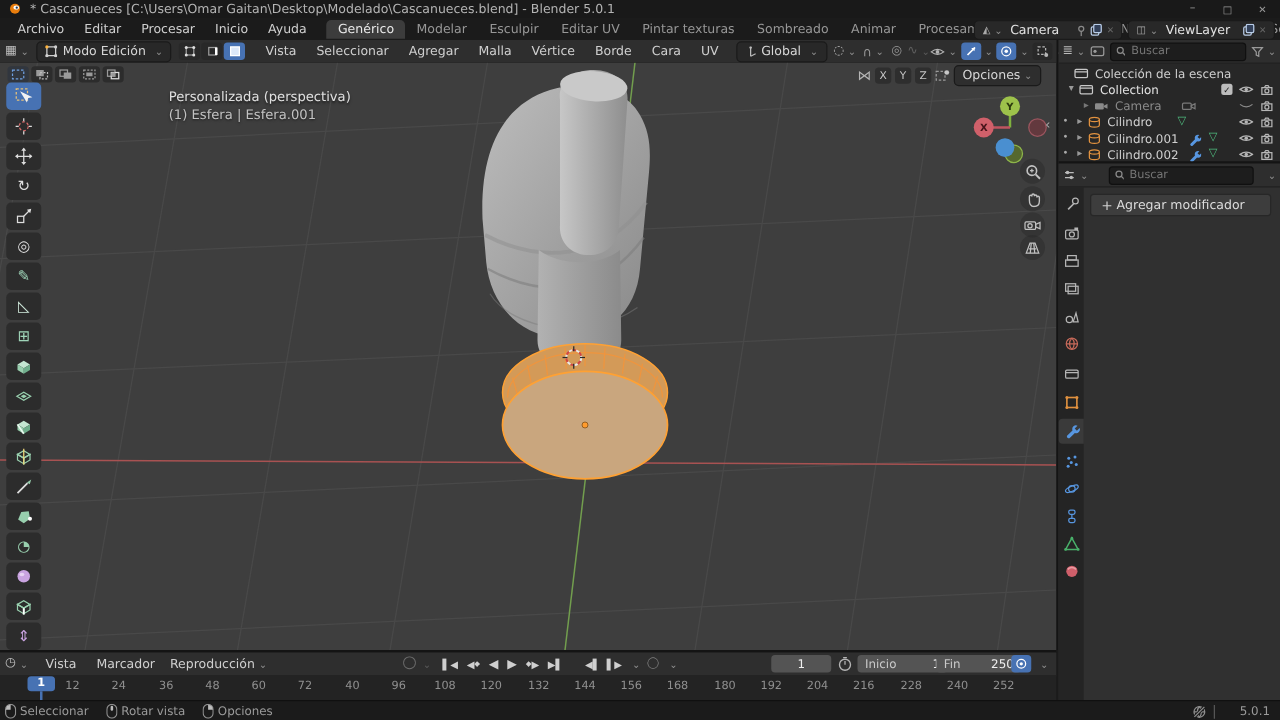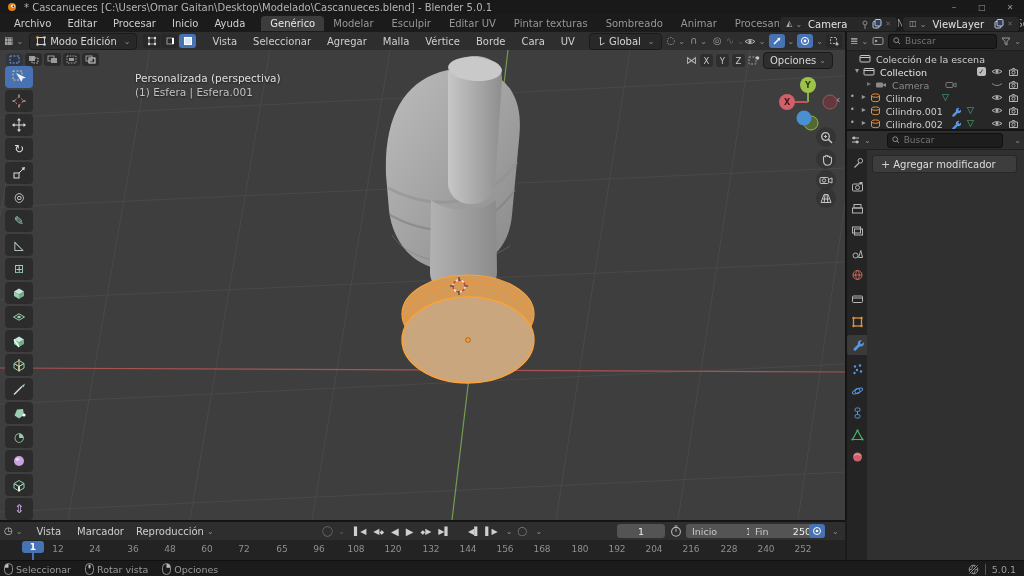--- a/index.html
+++ b/index.html
@@ -585,21 +585,21 @@
           </div>
         <span class="chev" style="position:absolute;left:829px;">⌄</span>
       </div>
       <div class="abs" style="left:0;top:18px;width:845px;height:20px;background:#232323;">
         <span class="tick" style="left:58px;">12</span>
         <span class="tick" style="left:95px;text-align:right;">24</span>
         <span class="tick" style="left:133px;">36</span>
         <span class="tick" style="left:170px;">48</span>
         <span class="tick" style="left:207px;">60</span>
         <span class="tick" style="left:244px;">72</span>
-        <span class="tick" style="left:282px;">65</span>
+        <span class="tick" style="left:282px;">40</span>
         <span class="tick" style="left:319px;">96</span>
         <span class="tick" style="left:356px;">108</span>
         <span class="tick" style="left:393px;">120</span>
         <span class="tick" style="left:431px;">132</span>
         <span class="tick" style="left:468px;">144</span>
         <span class="tick" style="left:505px;">156</span>
         <span class="tick" style="left:542px;">168</span>
         <span class="tick" style="left:580px;">180</span>
         <span class="tick" style="left:617px;">192</span>
         <span class="tick" style="left:654px;">204</span>
@@ -917,17 +917,17 @@
       <span>Opciones</span>
     </div>
     <div class="row" style="margin-left:auto;margin-right:8px;gap:6px;">
       <svg width="11" height="11">
           <circle cx="5.5" cy="5.5" r="4.3" fill="none" stroke="#8f8f8f"></circle>
           <line x1="1.2" y1="5.5" x2="9.8" y2="5.5" stroke="#8f8f8f"></line>
           <path d="M5.5,1.2 C7.6,3.3 7.6,7.7 5.5,9.8 M5.5,1.2 C3.4,3.3 3.4,7.7 5.5,9.8" fill="none" stroke="#8f8f8f"></path>
           <line x1="1.5" y1="9.5" x2="9.5" y2="1.5" stroke="#1b1b1b" stroke-width="2.4"></line>
           <line x1="1.5" y1="9.5" x2="9.5" y2="1.5" stroke="#8f8f8f"></line>
         </svg>
-      <span style="border-left:1px solid #555;padding-left:6px;text-align:center;">5.0.1</span>
+      <span style="border-left:1px solid #555;padding-left:20px;text-align:center;">5.0.1</span>
     </div>
   </div>
 
 </div>
 
 </body></html>

